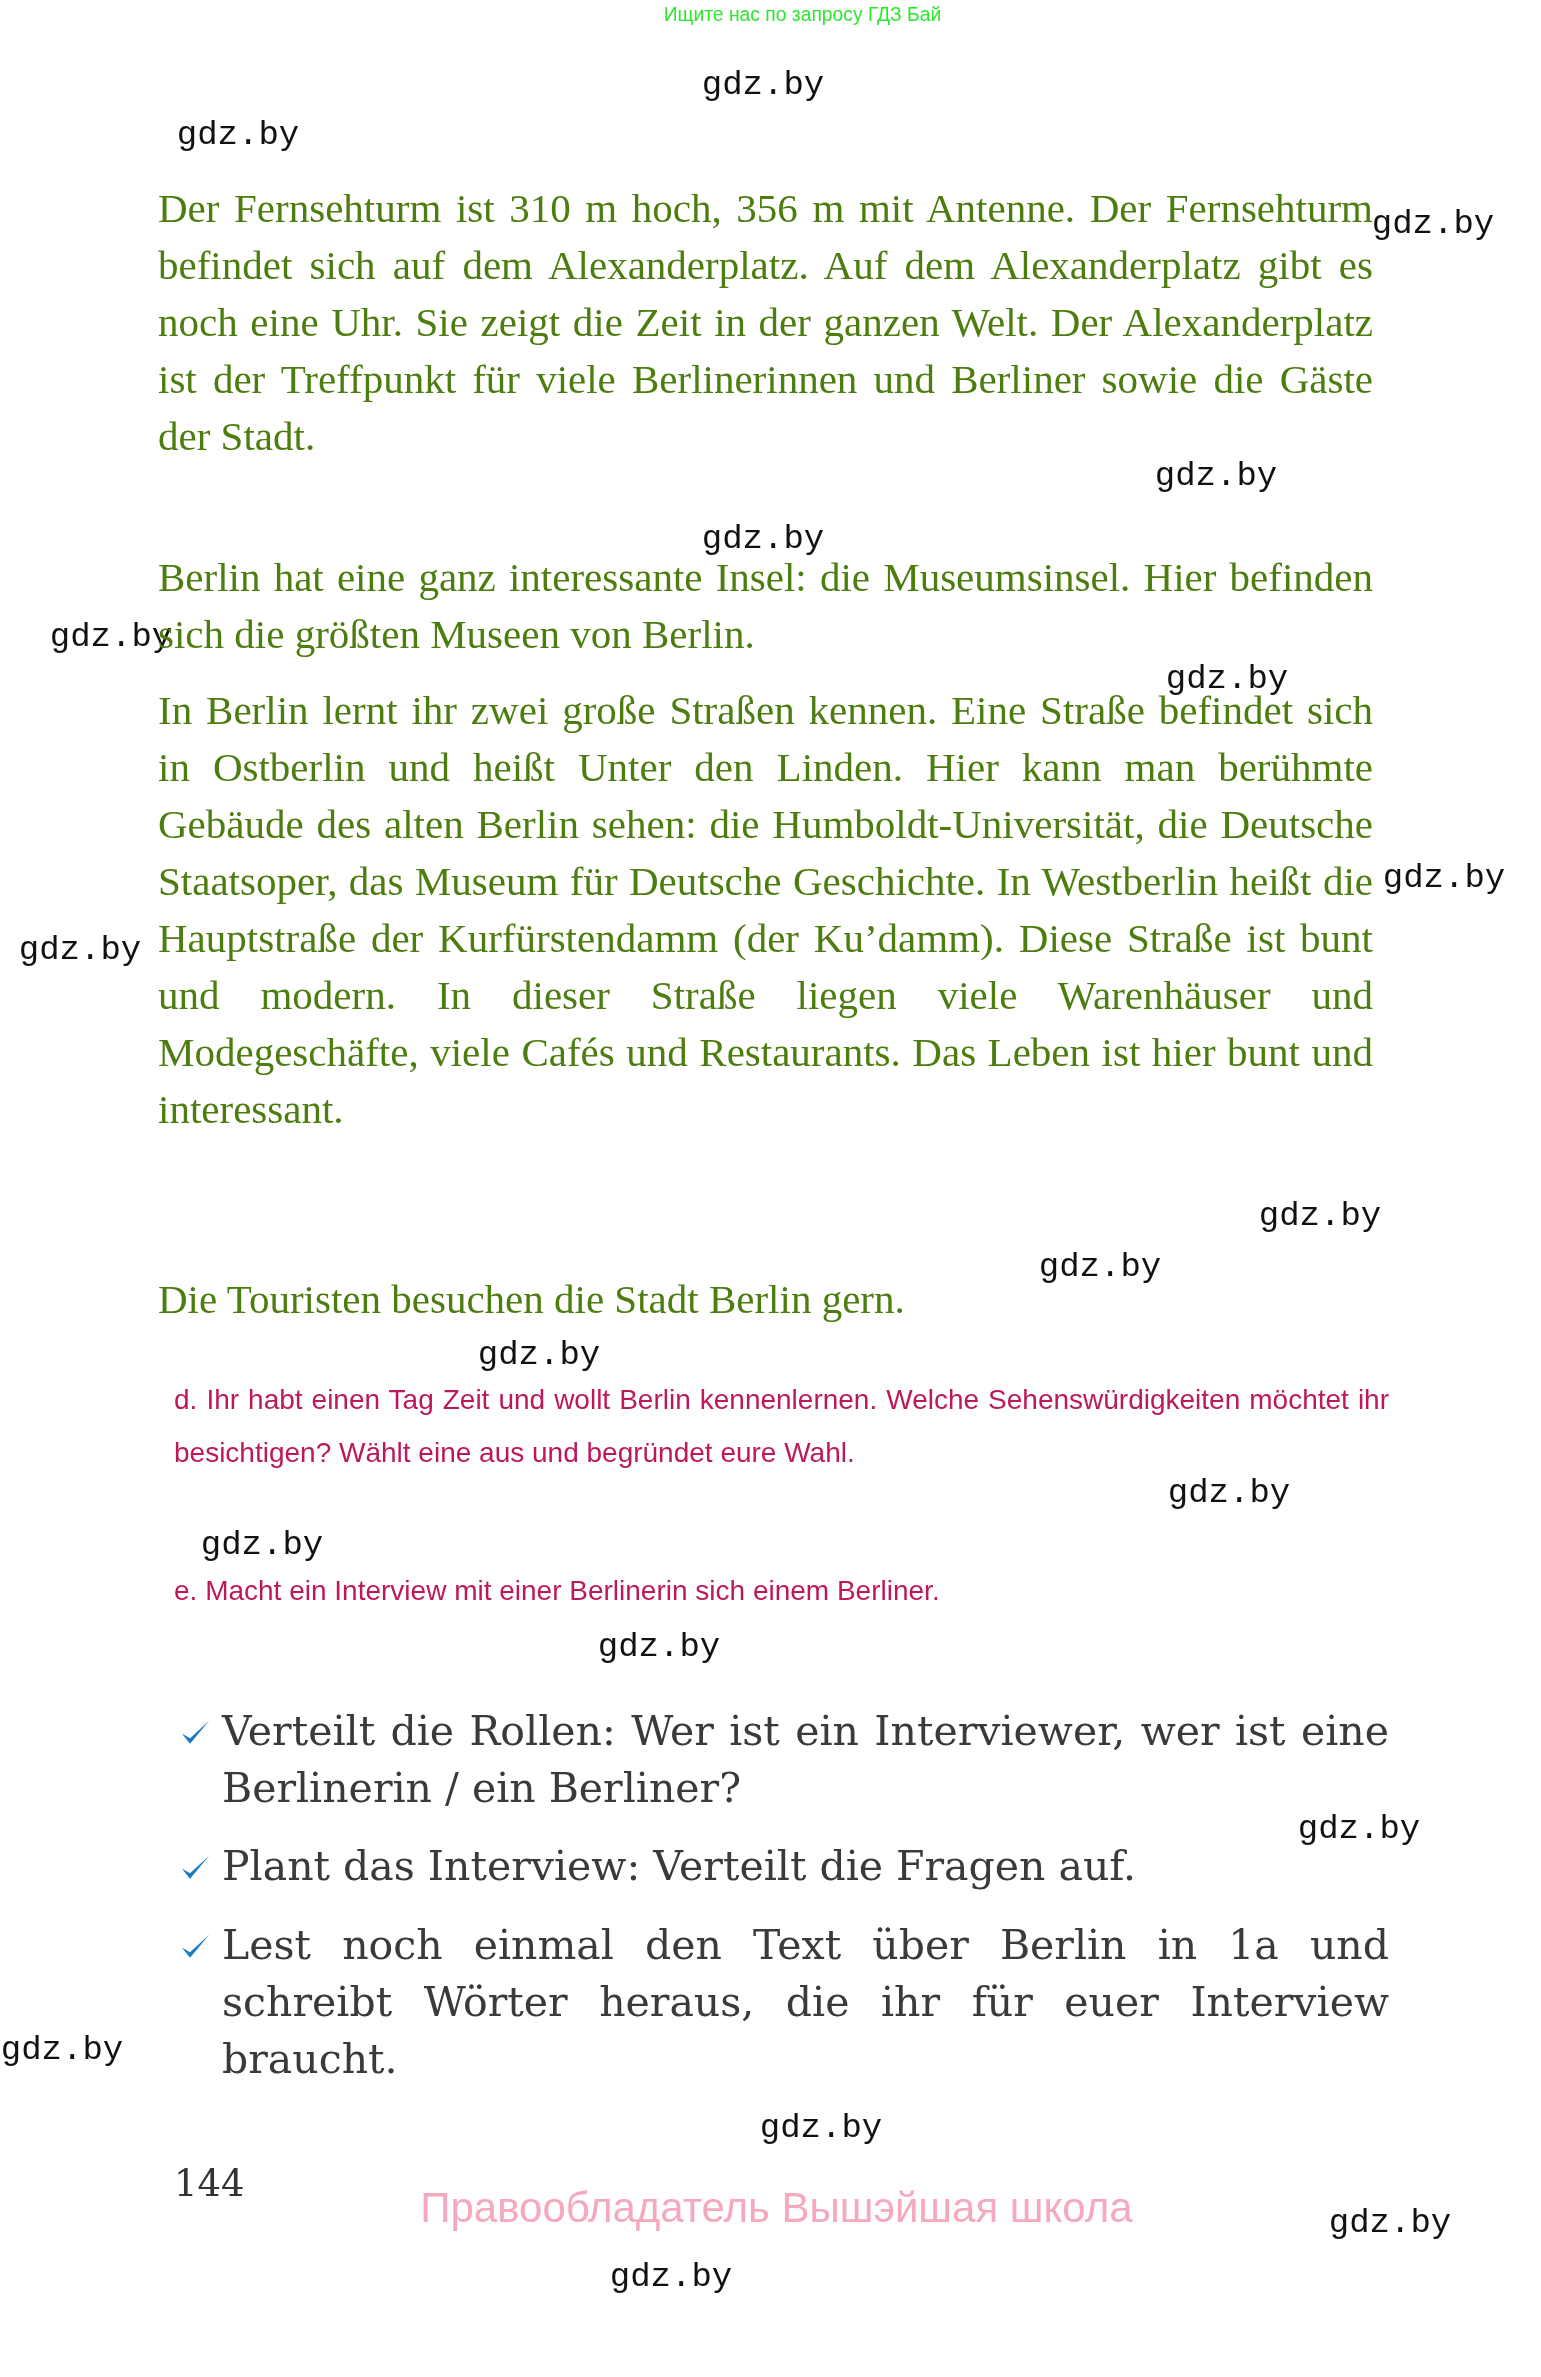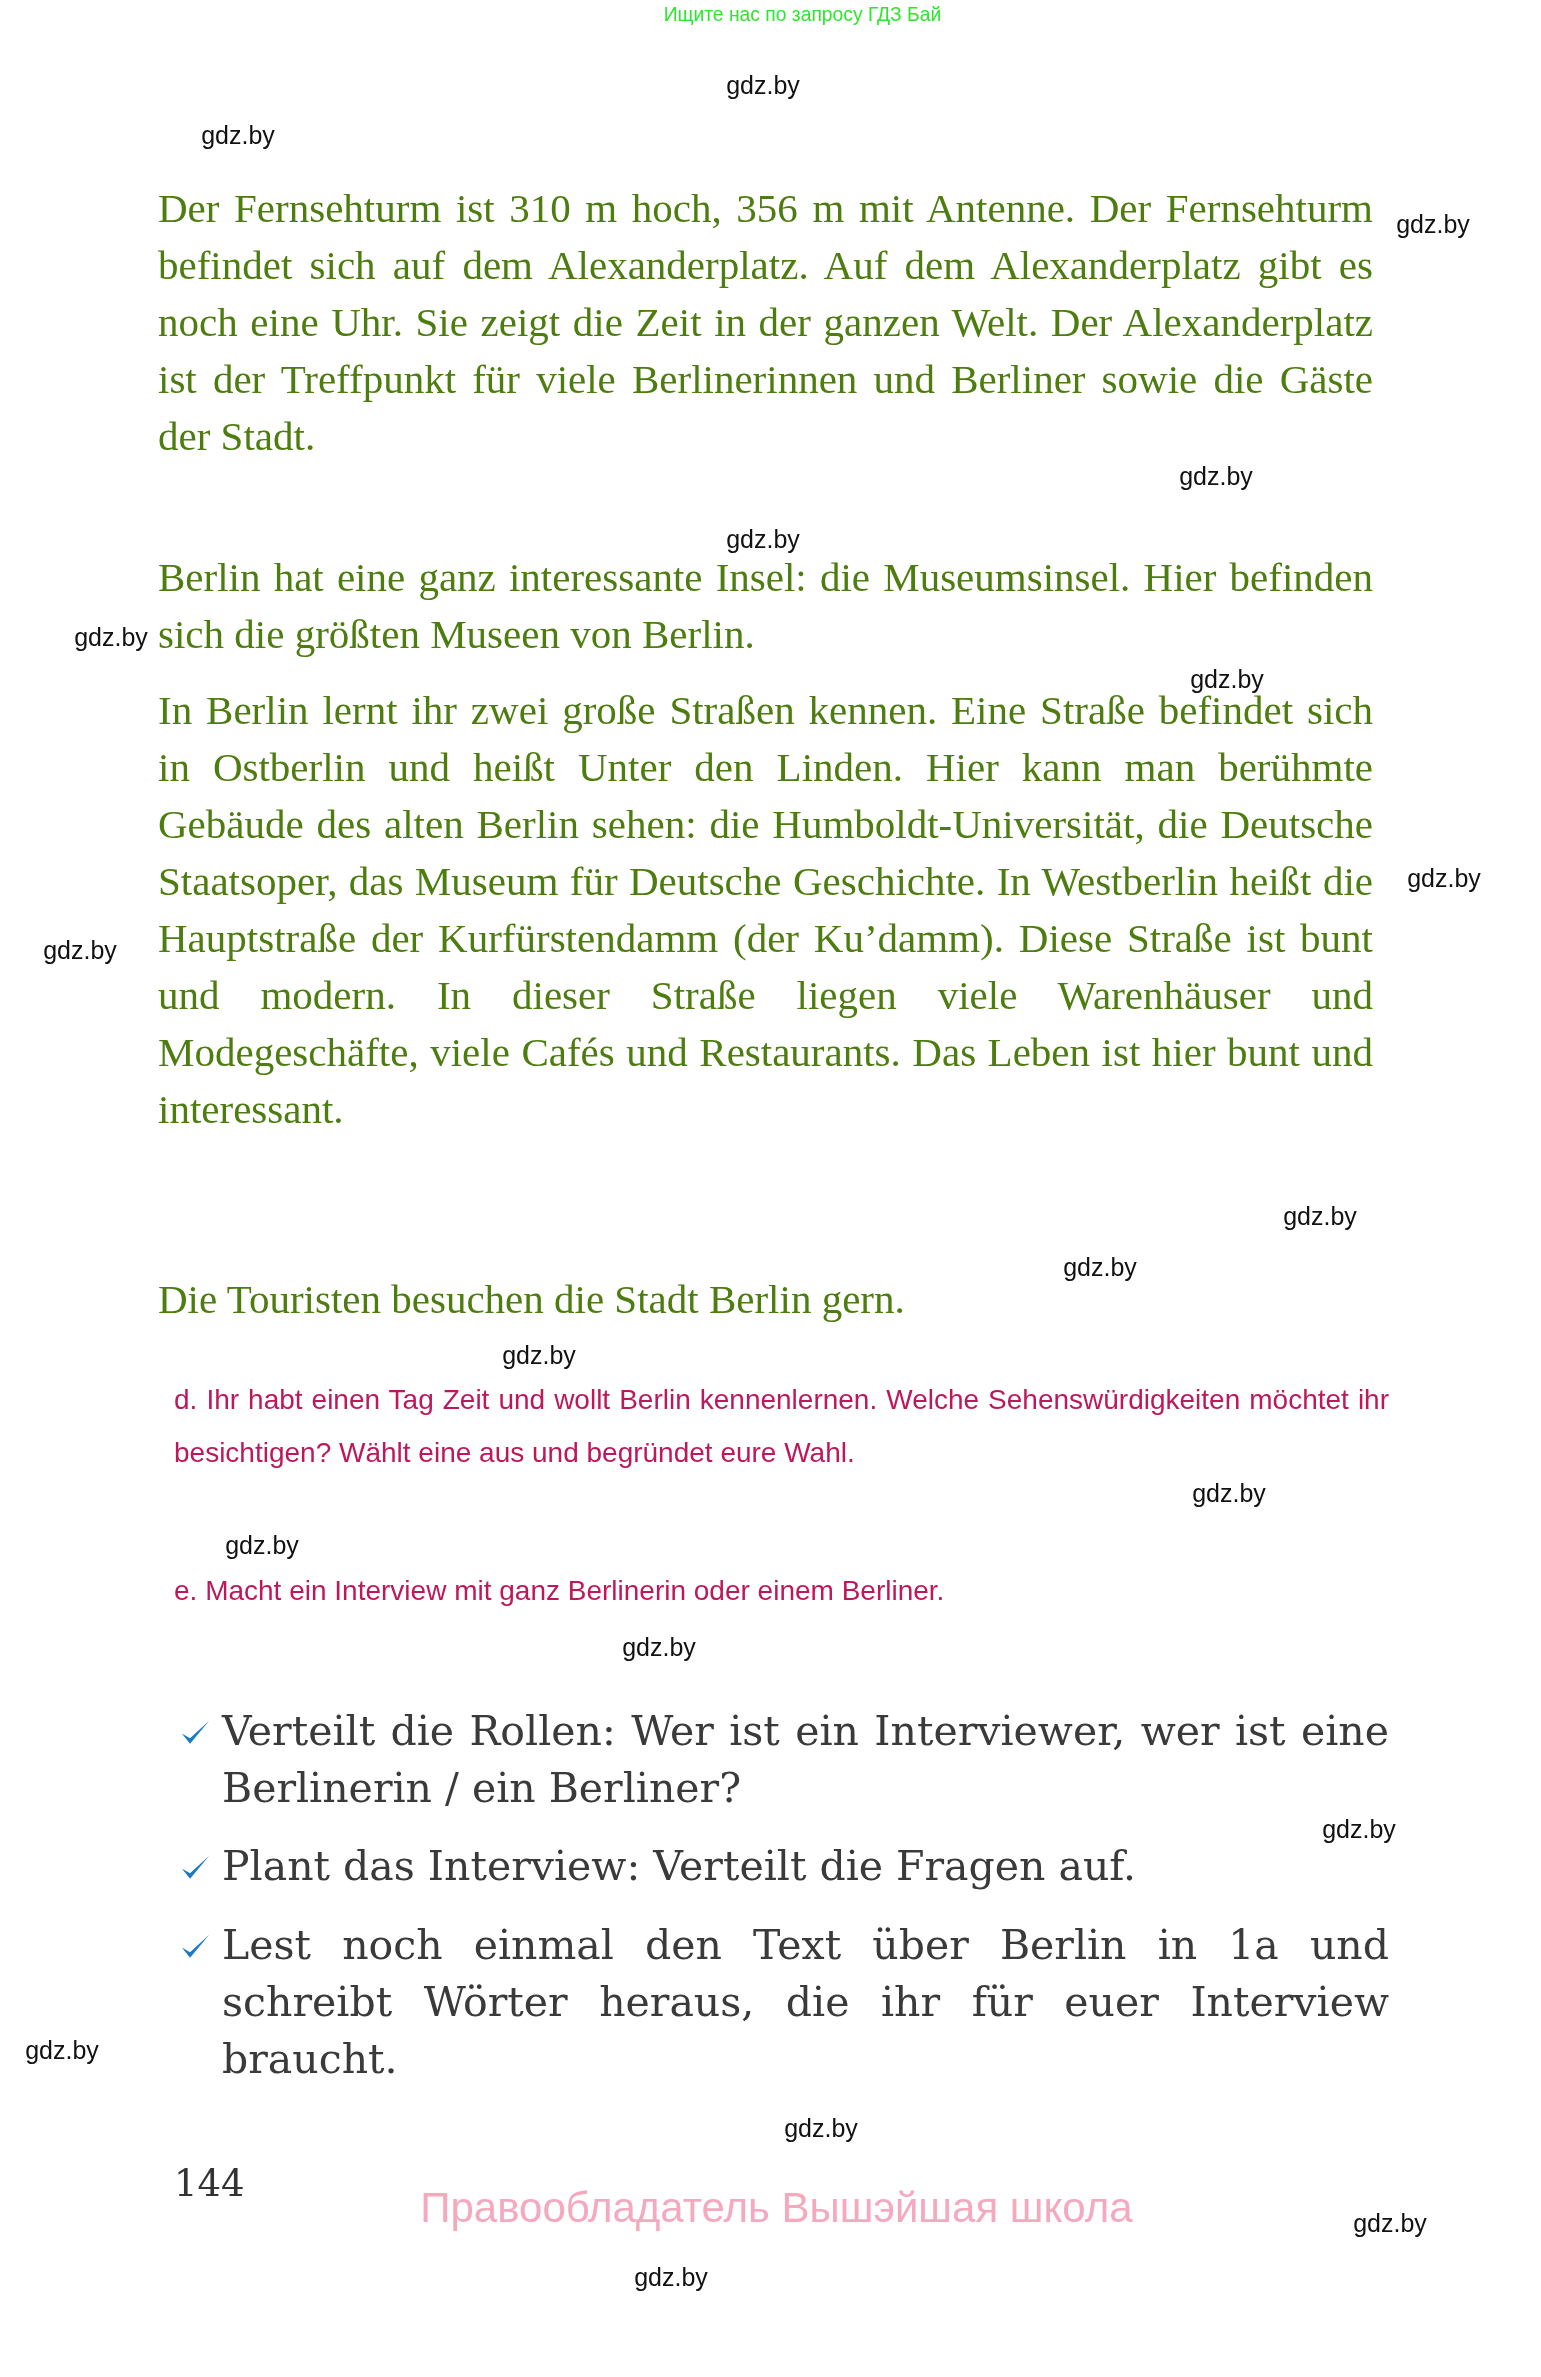--- a/index.html
+++ b/index.html
@@ -2,22 +2,22 @@
 <html style="font-size:14.7px"><head>
 <meta charset="utf-8">
 <style>
   html, body { margin: 0; padding: 0; background: #ffffff; }
   body { width: 1541px; height: 2377px; position: relative; overflow: hidden; }
   .banner {
     position: absolute; top: 3.7px; left: 0; width: 1541px; text-align: center;
     font-family: "Liberation Sans", sans-serif; font-size: 19.3px; color: #2ee62e; padding-left: 32px;
   }
   .wm {
-    position: absolute; font-family: Liberation Sans, sans-serif;
-    font-size: 25px; color: #111111; transform: translate(-50%, -50%);
+    position: absolute; font-family: Liberation Mono, monospace;
+    font-size: 34px; color: #111111; transform: translate(-50%, -50%);
     white-space: nowrap;
   }
   .body-text {
     position: absolute; left: 158px; width: 1215px;
     font-family: Liberation Serif, serif;
     font-size: 41px; line-height: 57px; color: #4d7c0f;
     text-align: justify; text-align-last: left;
   }
   .para { margin: 0; }
   .task {
@@ -93,21 +93,21 @@
   <p class="para">Die Touristen besuchen die Stadt Berlin gern.</p>
 </div>
 
 <div class="task" style="top:1373px;">
   <span class="lbl">d.</span>
   <span>Ihr habt einen Tag Zeit und wollt Berlin kennenlernen. Welche Sehenswürdigkeiten möchtet ihr besichtigen? Wählt eine aus und begründet eure Wahl.</span>
 </div>
 
 <div class="task" style="top:1564px;">
   <span class="lbl">e.</span>
-  <span>Macht ein Interview mit ganz Berlinerin oder einem Berliner.</span>
+  <span>Macht ein Interview mit einer Berlinerin sich einem Berliner.</span>
 </div>
 
 <div class="checklist">
   <div class="check-item" style="top:1703px;">
     <svg class="check-icon" viewBox="0 0 34 30">
       <path d="M2 17 L11 28 L32 3 L11 22 Z" fill="#1a7bc4"></path>
     </svg>
     <span class="txt">Verteilt die Rollen: Wer ist ein Interviewer, wer ist eine Berlinerin / ein Berliner?</span>
   </div>
   <div class="check-item" style="top:1838px;">

